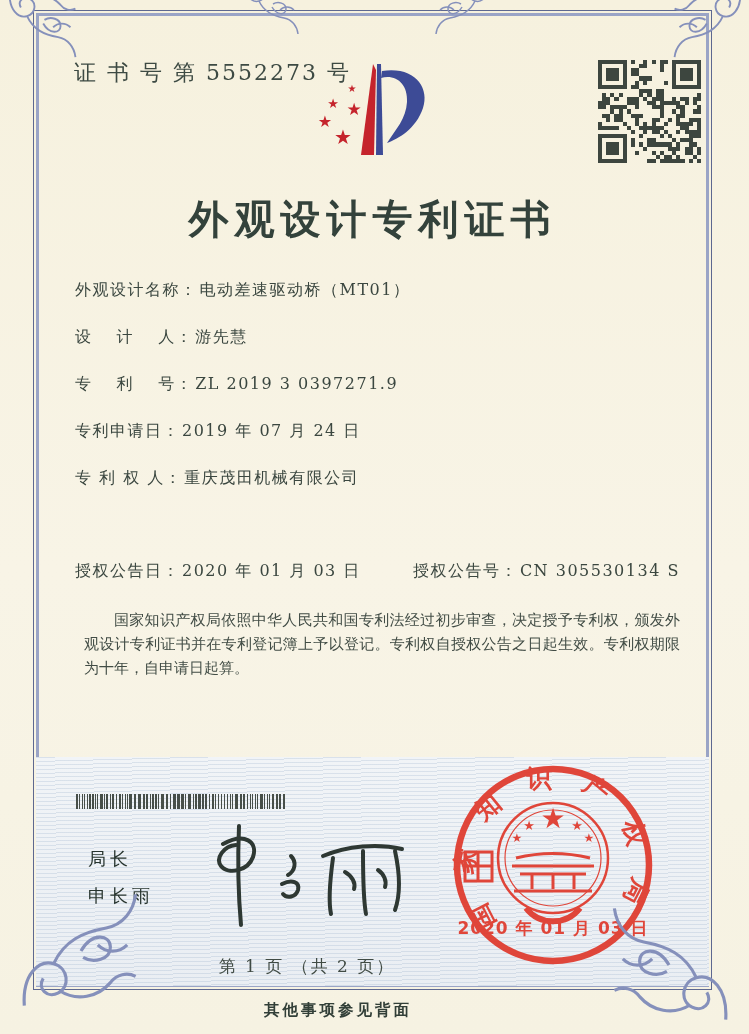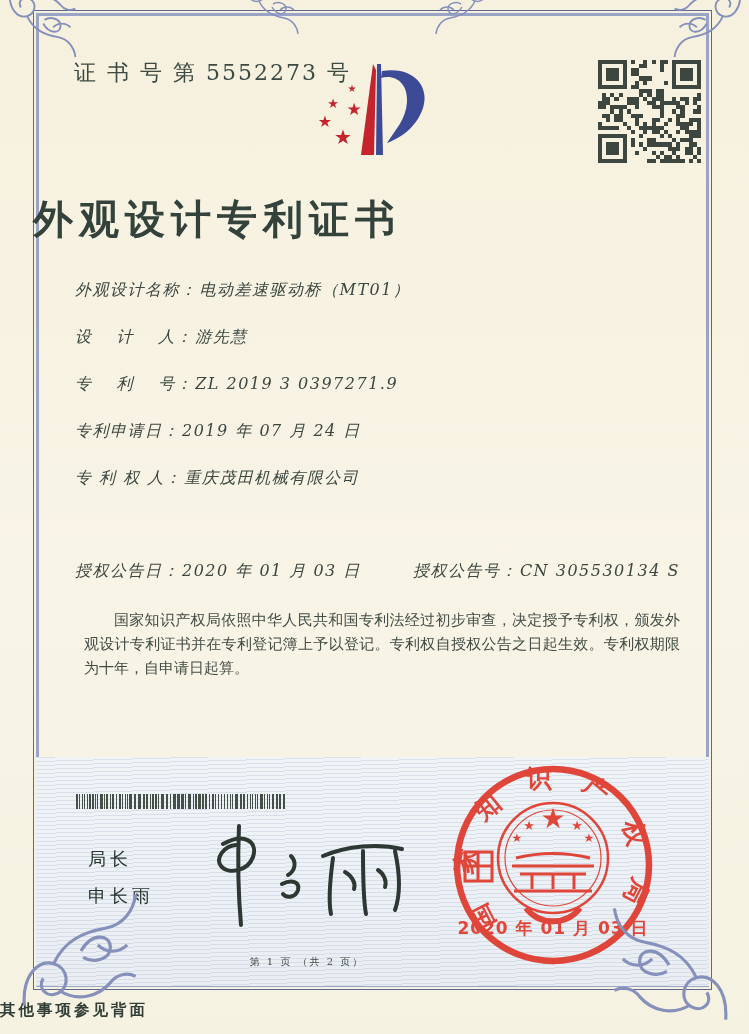--- a/index.html
+++ b/index.html
@@ -9,38 +9,38 @@
   .border-outer{position:absolute;left:33px;top:10px;width:679px;height:980px;
         border:1px solid #5d6890;box-sizing:border-box;}
   .border-inner{position:absolute;inset:2px;border:3px solid #9aa4c6;}
   .lower-panel{position:absolute;left:36px;top:757px;width:673px;height:229px;
         background:linear-gradient(180deg,#f1f4f7,#eaeef3);}
   .lower-panel::before{content:"";position:absolute;inset:0;
         background:repeating-linear-gradient(178.5deg,rgba(120,150,185,.20) 0 1px,transparent 1px 4px);}
   .cert-no{position:absolute;left:74px;top:58px;font-size:22px;letter-spacing:2px;color:#3d4a43;}
   .logo{position:absolute;left:290px;top:45px;width:180px;height:130px;}
   .qr{position:absolute;left:598px;top:60px;width:103px;height:103px;}
-  .title{position:absolute;left:33px;top:192px;width:679px;text-align:left;
+  .title{position:absolute;left:33px;top:192px;width:679px;text-align:center;
         font-size:40px;font-weight:600;letter-spacing:6px;color:#33423b;font-family:Liberation Serif, serif;}
   .frow{position:absolute;left:75px;display:flex;font-size:16px;letter-spacing:1.5px;
-        white-space:nowrap;color:#3b4740;font-style:italic;}
+        white-space:nowrap;color:#3b4740;}
   .frow .flabel{margin-right:2px;}
   .frow .pair2{margin-left:52px;display:flex;}
   .paras{position:absolute;left:72px;top:596px;width:620px;font-size:15px;line-height:24px;
         text-align:justify;color:#414c45;}
   .paras p{margin:12px;text-indent:2em;}
   .barcode{position:absolute;left:75px;top:794px;width:212px;height:15px;}
   .officer{position:absolute;left:88px;top:840px;font-family:"DejaVu Sans","Liberation Sans",sans-serif;
         font-size:18px;letter-spacing:4px;color:#27342e;line-height:37px;}
   .signature{position:absolute;left:195px;top:820px;width:220px;height:110px;z-index:4;}
   .seal{position:absolute;left:448px;top:762px;width:212px;height:212px;z-index:5;opacity:.92;}
   .page-info{position:absolute;left:33px;top:955px;width:548px;text-align:center;
-        font-size:10px;letter-spacing:2px;color:#404b44;z-index:3;}
-  .back-note{position:absolute;left:0;top:1000px;width:660px;
-        font-size:15.5px;font-weight:600;letter-spacing:3px;color:#323f38;}
+        font-size:17px;letter-spacing:2px;color:#404b44;z-index:3;}
+  .back-note{position:absolute;left:0;top:1000px;width:660px;text-align:center;
+        font-size:15.5px;font-weight:600;letter-spacing:3px;color:#323f38;padding-left:8px;}
   .flourishes{position:absolute;inset:0;pointer-events:none;z-index:6;}
 </style>
 </head>
 <body>
 
 <div class="page">
 
   <div class="border-outer">
     <div class="border-inner"></div>
   </div>

